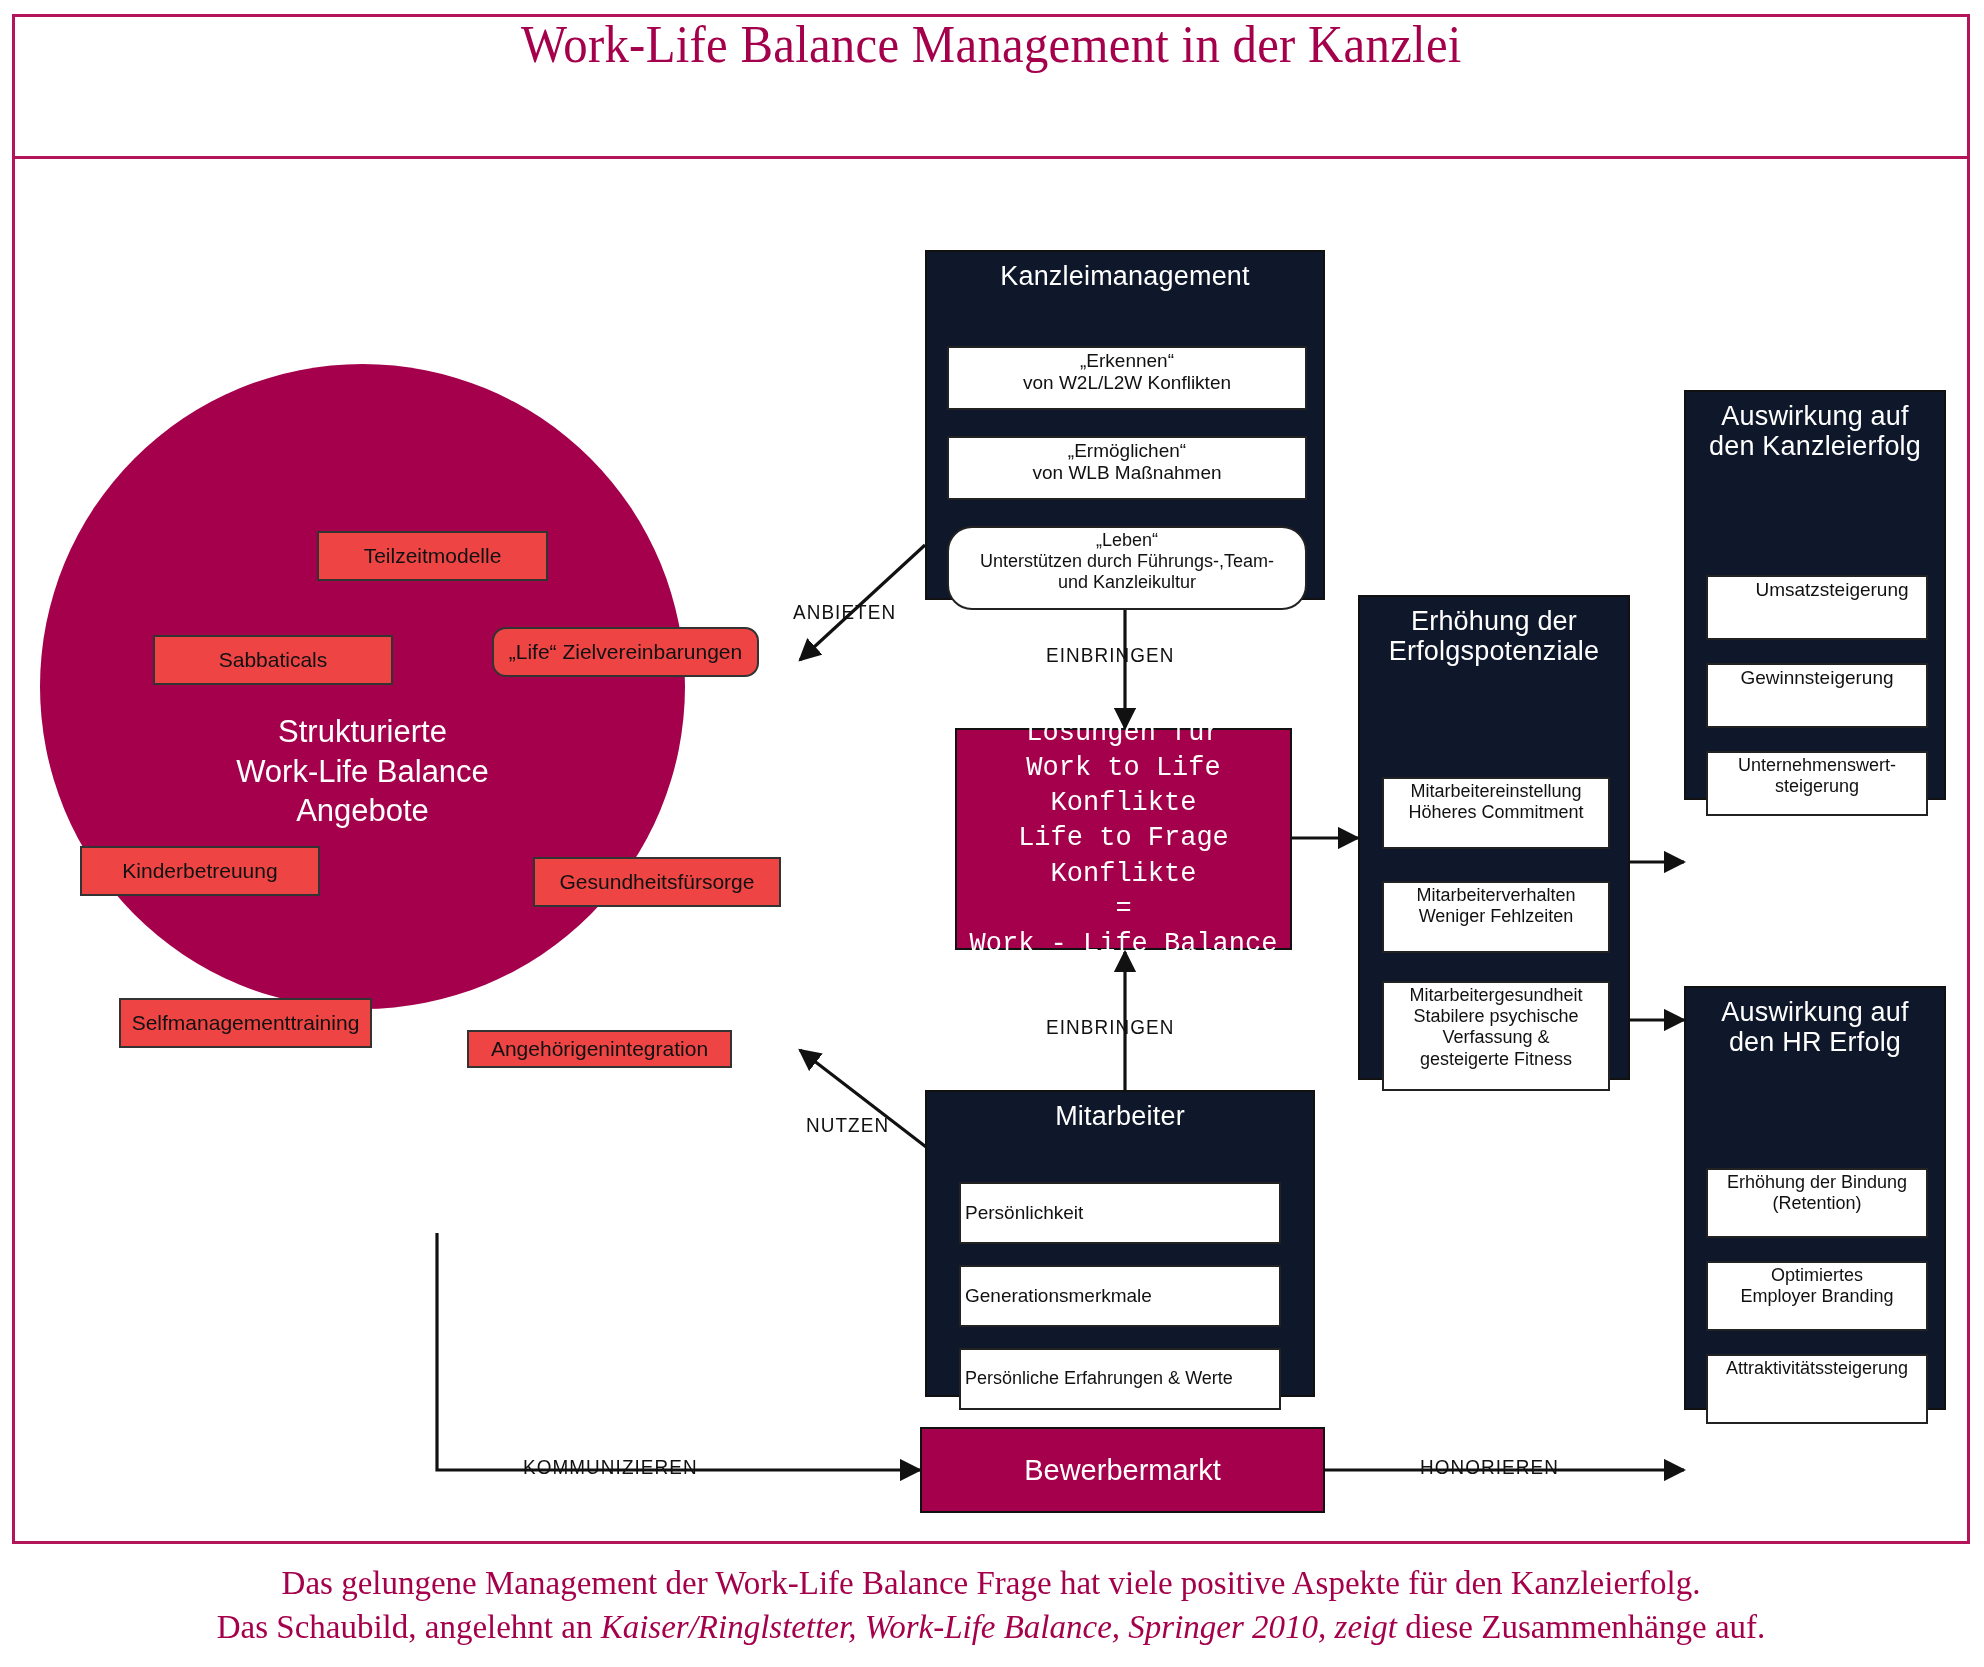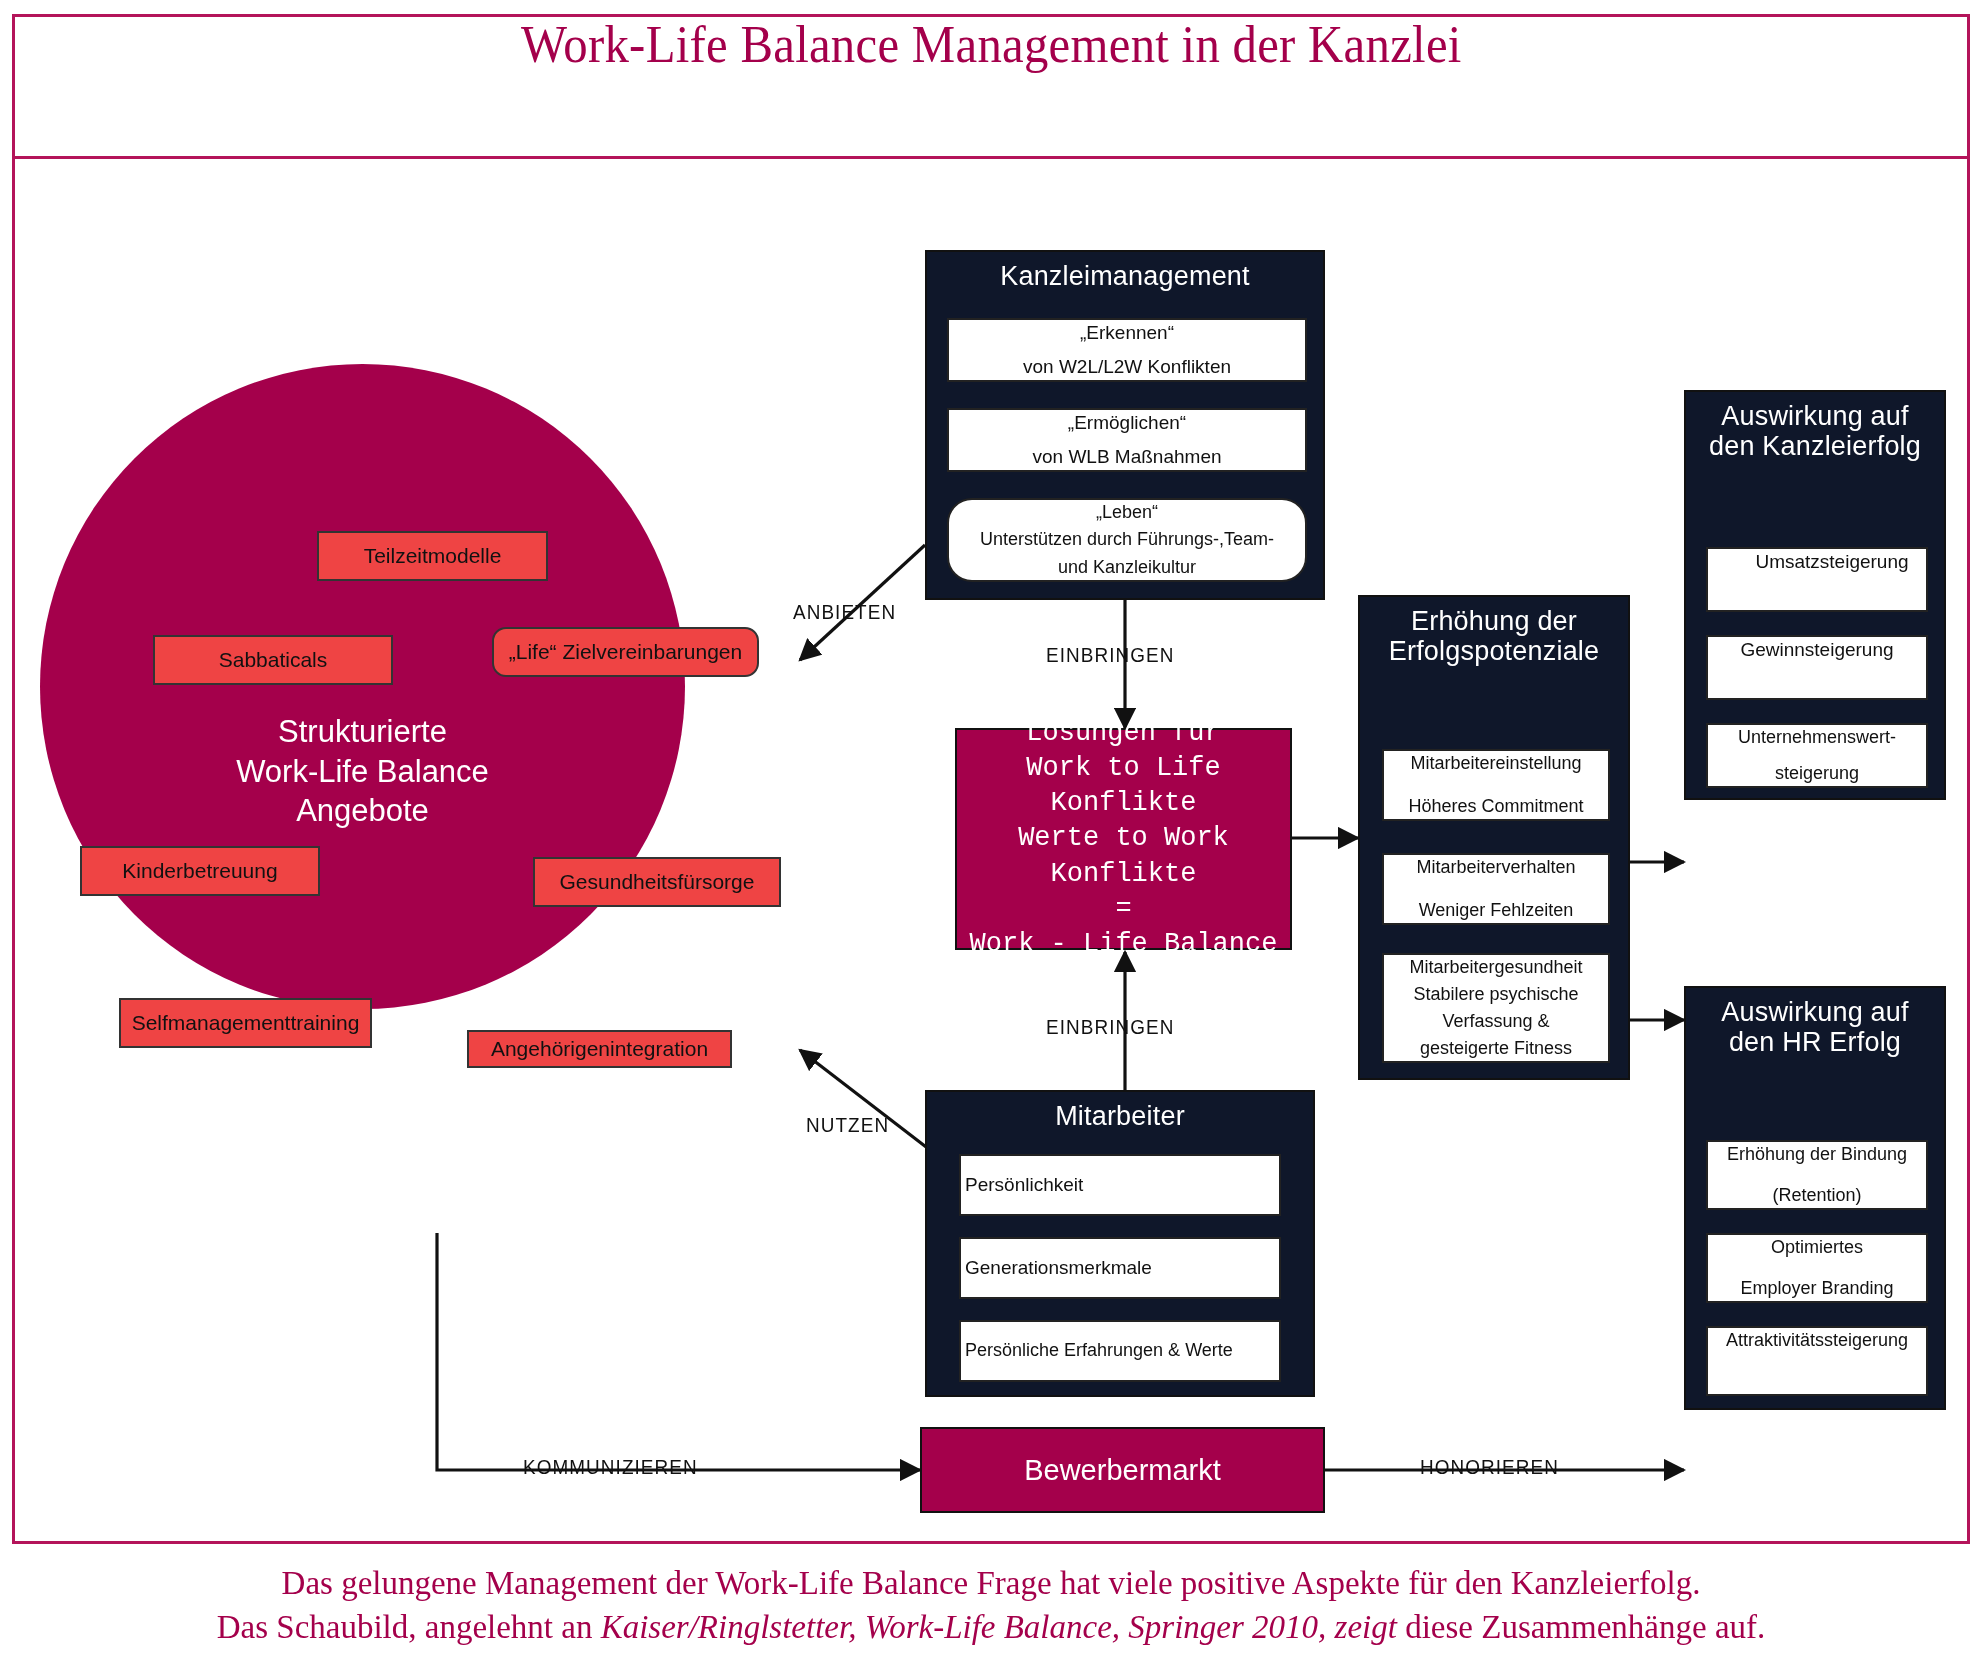--- a/index.html
+++ b/index.html
@@ -31,22 +31,22 @@
   
   .mag-box{ background:#0f172a; border:2px solid #111; box-sizing:border-box; position:absolute;}
   .mag-plain{ background:#A4004B; border:2px solid #111; box-sizing:border-box; position:absolute;
               display:flex;align-items:center;justify-content:center;}
   .mag-head{
     color:#ffffff;text-align:center;font-size:27px;line-height:1.12;
     padding:9px 6px 7px;font-weight:400;letter-spacing:.2px;
   }
   .wbox{
     background:#ffffff;border:2px solid #222;box-sizing:border-box;
-    display:flex;align-items:center;justify-content:space-between;text-align:center;
-    font-size:19px;line-height:1.18;color:#111;padding:2px 4px;
+    display:flex;align-items:center;justify-content:flex-start;text-align:center;
+    font-size:19px;line-height:1.18;color:#111;padding:2px 4px;margin-top:28px;
   }
   .wbox.sm{font-size:18px;}
   .chip{
     position:absolute;background:#ef4444;border:2px solid #333;box-sizing:border-box;
     display:flex;align-items:center;justify-content:center;text-align:center;
     font-size:21px;color:#111;
   }
   .flowlabel{
     position:absolute;font-size:21px;letter-spacing:1.2px;color:#111;
     white-space:nowrap;transform:scaleX(.9);transform-origin:left center;
@@ -153,21 +153,21 @@
     <div>„Leben“</div>
     <div>Unterstützen durch Führungs-,Team-</div>
     <div>und Kanzleikultur</div>
   </div>
 </div>
 
 <div class="mag-plain" style="left:955px;top:728px;width:337px;height:222px;flex-direction:column;">
   <div style="color:#fff;text-align:center;font-size:27px;line-height:1.3;font-family:Liberation Mono, monospace;">
     <div>Lösungen für</div>
     <div>Work to Life Konflikte</div>
-    <div>Werte to Work Konflikte</div>
+    <div>Life to Frage Konflikte</div>
     <div>=</div>
     <div>Work - Life Balance</div>
   </div>
 </div>
 
 <div class="mag-box" style="left:925px;top:1090px;width:390px;height:307px;">
   <div class="mag-head">Mitarbeiter</div>
   <div class="wbox" style="position:absolute;left:32px;top:62px;width:322px;height:62px;">
     <span>Persönlichkeit</span>
   </div>

